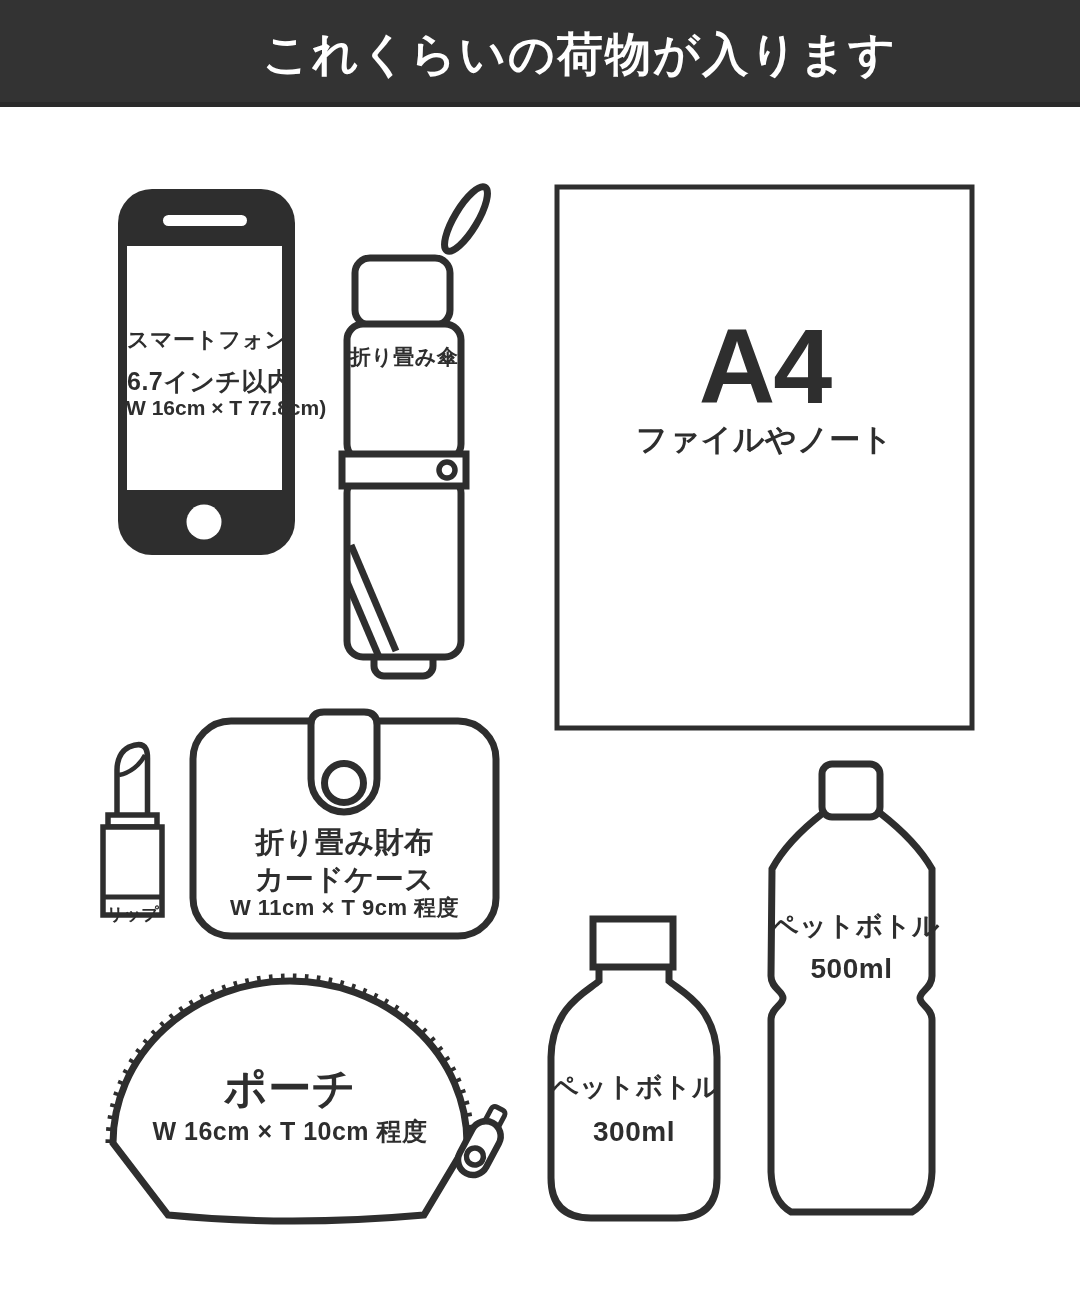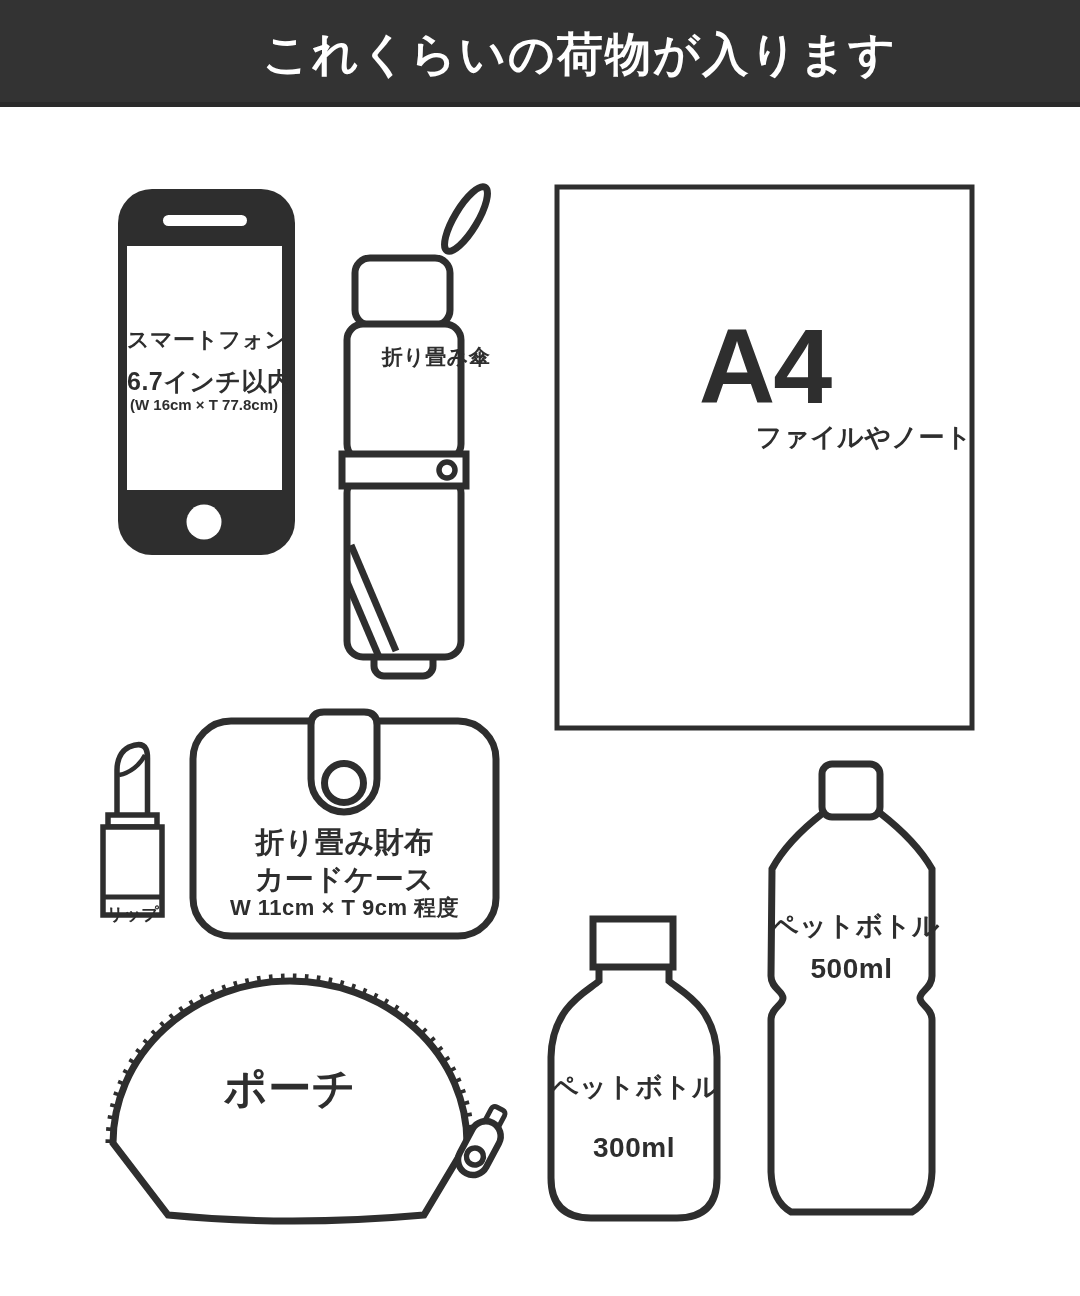--- a/index.html
+++ b/index.html
@@ -11,33 +11,33 @@
     position:absolute;left:0;top:0;width:1080px;height:102px;
     background:#333333;border-bottom:5px solid #2a2a2a;
   }
   .txt{
     position:absolute;line-height:1;font-weight:700;text-align:center;
     white-space:nowrap;color:#2e2e2e;letter-spacing:0.5px;
   }
   .header-title{left:0;top:31px;width:1080px;font-size:46px;color:#ffffff;letter-spacing:2px;padding-left:40px;}
   .phone-label   {left:127px;top:329px;width:155px;font-size:22px;}
   .phone-size    {left:127px;top:369px;width:155px;font-size:25px;}
-  .phone-dims    {left:119px;top:397px;width:170px;font-size:15px;letter-spacing:0;}
-  .umbrella-label{left:347px;top:346px;width:114px;font-size:21px;margin-left:32px;}
+  .phone-dims    {left:119px;top:397px;width:170px;font-size:21px;letter-spacing:0;}
+  .umbrella-label{left:347px;top:346px;width:114px;font-size:21px;}
   .a4-label      {left:557px;top:313px;width:415px;font-size:106px;letter-spacing:-2px;}
-  .a4-subtitle   {left:557px;top:424px;width:415px;font-size:26px;text-align:right;}
+  .a4-subtitle   {left:557px;top:424px;width:415px;font-size:31px;}
   .a4-dims       {left:557px;top:501px;width:415px;font-size:31px;}
   .lipstick-label{left:103px;top:858px;width:59px;font-size:17px;letter-spacing:0;margin-top:48px;}
   .wallet-line1  {left:193px;top:828px;width:303px;font-size:29px;}
   .wallet-line2  {left:193px;top:865px;width:303px;font-size:29px;}
   .wallet-dims   {left:193px;top:897px;width:303px;font-size:22px;}
   .pouch-label   {left:113px;top:1067px;width:354px;font-size:43px;}
   .pouch-dims    {left:113px;top:1119px;width:354px;font-size:25px;}
   .b300-label    {left:551px;top:1074px;width:166px;font-size:27px;}
-  .b300-vol     {left:551px;top:1118px;width:166px;font-size:28px;margin-top:16px;}
+  .b300-vol     {left:551px;top:1118px;width:166px;font-size:28px;}
   .b500-label    {left:771px;top:913px;width:161px;font-size:27px;}
   .b500-vol     {left:771px;top:955px;width:161px;font-size:28px;}
   svg.art{position:absolute;left:0;top:0;}
 </style>
 </head>
 <body>
 
 <div class="canvas">
 
   <div class="header"></div>
@@ -120,20 +120,21 @@
   <div class="txt a4-label">A4</div>
   <div class="txt a4-subtitle">ファイルやノート</div>
 
   <div class="txt lipstick-label">リップ</div>
 
   <div class="txt wallet-line1">折り畳み財布</div>
   <div class="txt wallet-line2">カードケース</div>
   <div class="txt wallet-dims">W 11cm × T 9cm 程度</div>
 
   <div class="txt pouch-label">ポーチ</div>
+  <div class="txt pouch-dims">W 16cm × T 10cm 程度</div>
 
   <div class="txt b300-label">ペットボトル</div>
   <div class="txt b300-vol">300ml</div>
 
   <div class="txt b500-label">ペットボトル</div>
   <div class="txt b500-vol">500ml</div>
 
 </div>
 
 </body></html>

